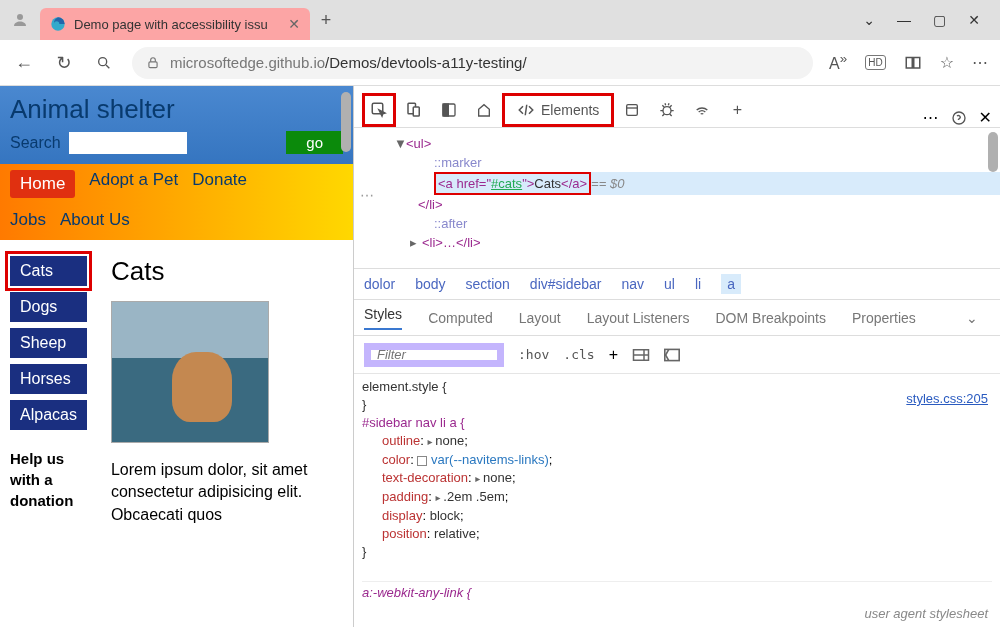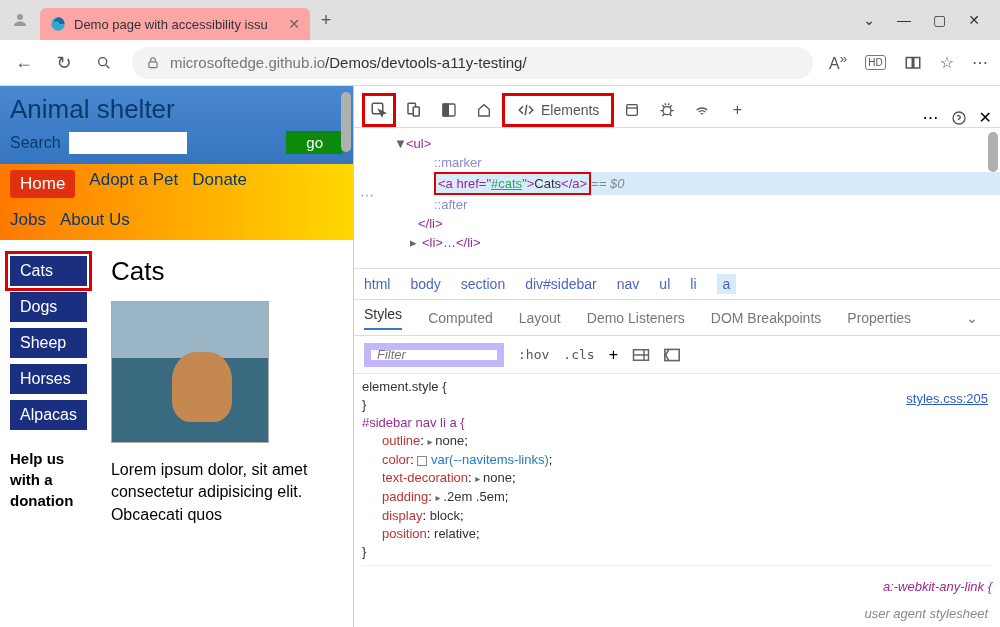--- a/index.html
+++ b/index.html
@@ -272,41 +272,41 @@
     </div>
 
     <div class="dom-pane">
       <div class="dom-scroll"></div>
       <div class="dom-line" style="margin-left:-40px;"><span class="row-arrow">▼</span><span class="tag">&lt;ul&gt;</span></div>
       <div class="dom-line"><span class="cmt">::marker</span></div>
       <div class="dom-line dom-sel">
         <span class="row-dots" style="top:58px;">⋯</span>
         <span class="dom-hl"><span class="tag">&lt;a href="</span><span class="val">#cats</span><span class="tag">"&gt;</span><span class="txt">Cats</span><span class="tag">&lt;/a&gt;</span></span><span class="dom-eq">== $0</span>
       </div>
+      <div class="dom-line" style="margin-left:-16px;"><span class="tag">&lt;/li&gt;</span></div>
       <div class="dom-line"><span class="cmt">::after</span></div>
-      <div class="dom-line" style="margin-left:-16px;"><span class="tag">&lt;/li&gt;</span></div>
       <div class="dom-line" style="margin-left:-24px;"><span class="row-arrow">▸</span><span class="tag">&lt;li&gt;…&lt;/li&gt;</span></div>
     </div>
 
     <div class="crumbs">
-      <span>html</span>
+      <span>dolor</span>
       <span>body</span>
       <span>section</span>
       <span>div#sidebar</span>
       <span>nav</span>
       <span>ul</span>
       <span>li</span>
       <span class="sel">a</span>
     </div>
 
     <div class="styles-tabs">
       <span class="active">Styles</span>
       <span>Computed</span>
       <span>Layout</span>
-      <span>Demo Listeners</span>
+      <span>Layout Listeners</span>
       <span>DOM Breakpoints</span>
       <span>Properties</span>
       <span class="expand">⌄</span>
     </div>
 
     <div class="filter-row">
       <input class="filter-input" placeholder="Filter" style="">
       <span class="filter-btn">:hov</span>
       <span class="filter-btn">.cls</span>
       <span>+</span>
@@ -331,17 +331,17 @@
       <div><span class="css-sel">#sidebar nav li a {</span><span class="css-link">styles.css:205</span></div>
       <div id="rules">
           <div class="css-ind"><span class="css-prop">outline</span>: <span class="css-tri">▸ </span><span class="css-val">none</span>;</div>
           <div class="css-ind"><span class="css-prop">color</span>: <span class="css-box"></span> <span class="css-var">var(--navitems-links)</span>;</div>
           <div class="css-ind"><span class="css-prop">text-decoration</span>: <span class="css-tri">▸ </span><span class="css-val">none</span>;</div>
           <div class="css-ind"><span class="css-prop">padding</span>: <span class="css-tri">▸ </span><span class="css-val">.2em .5em</span>;</div>
           <div class="css-ind"><span class="css-prop">display</span>: <span class="css-val">block</span>;</div>
           <div class="css-ind"><span class="css-prop">position</span>: <span class="css-val">relative</span>;</div>
         </div>
       <div><span class="txt">}</span></div>
-      <div style="margin-top:4px;border-top:1px solid #eee;padding-top:12px;text-align:right;"><span class="css-sel" style="font-style:italic;">a:-webkit-any-link {</span></div>
+      <div style="margin-top:20px;border-top:1px solid #eee;padding-top:2px;"><span class="css-sel" style="font-style:italic;">a:-webkit-any-link {</span></div>
       <span class="ua-label">user agent stylesheet</span>
     </div>
   </div>
 </div>
 
 </body></html>

